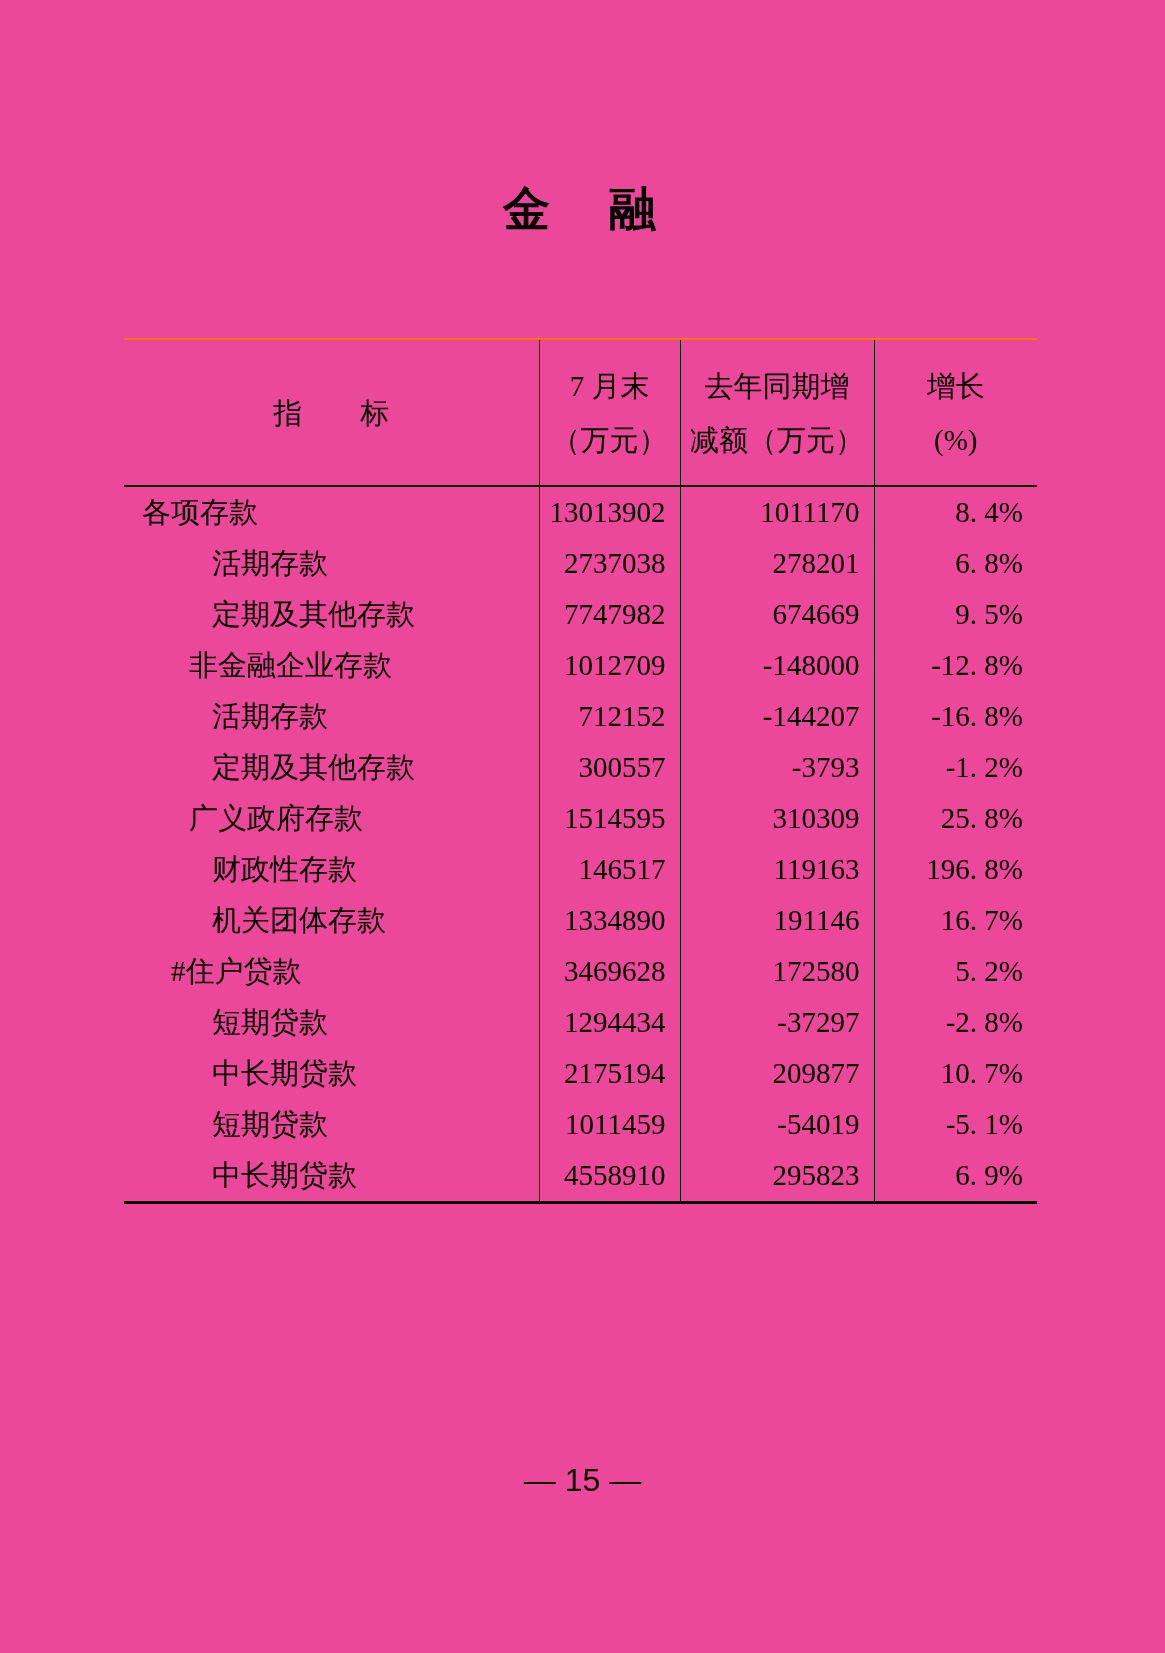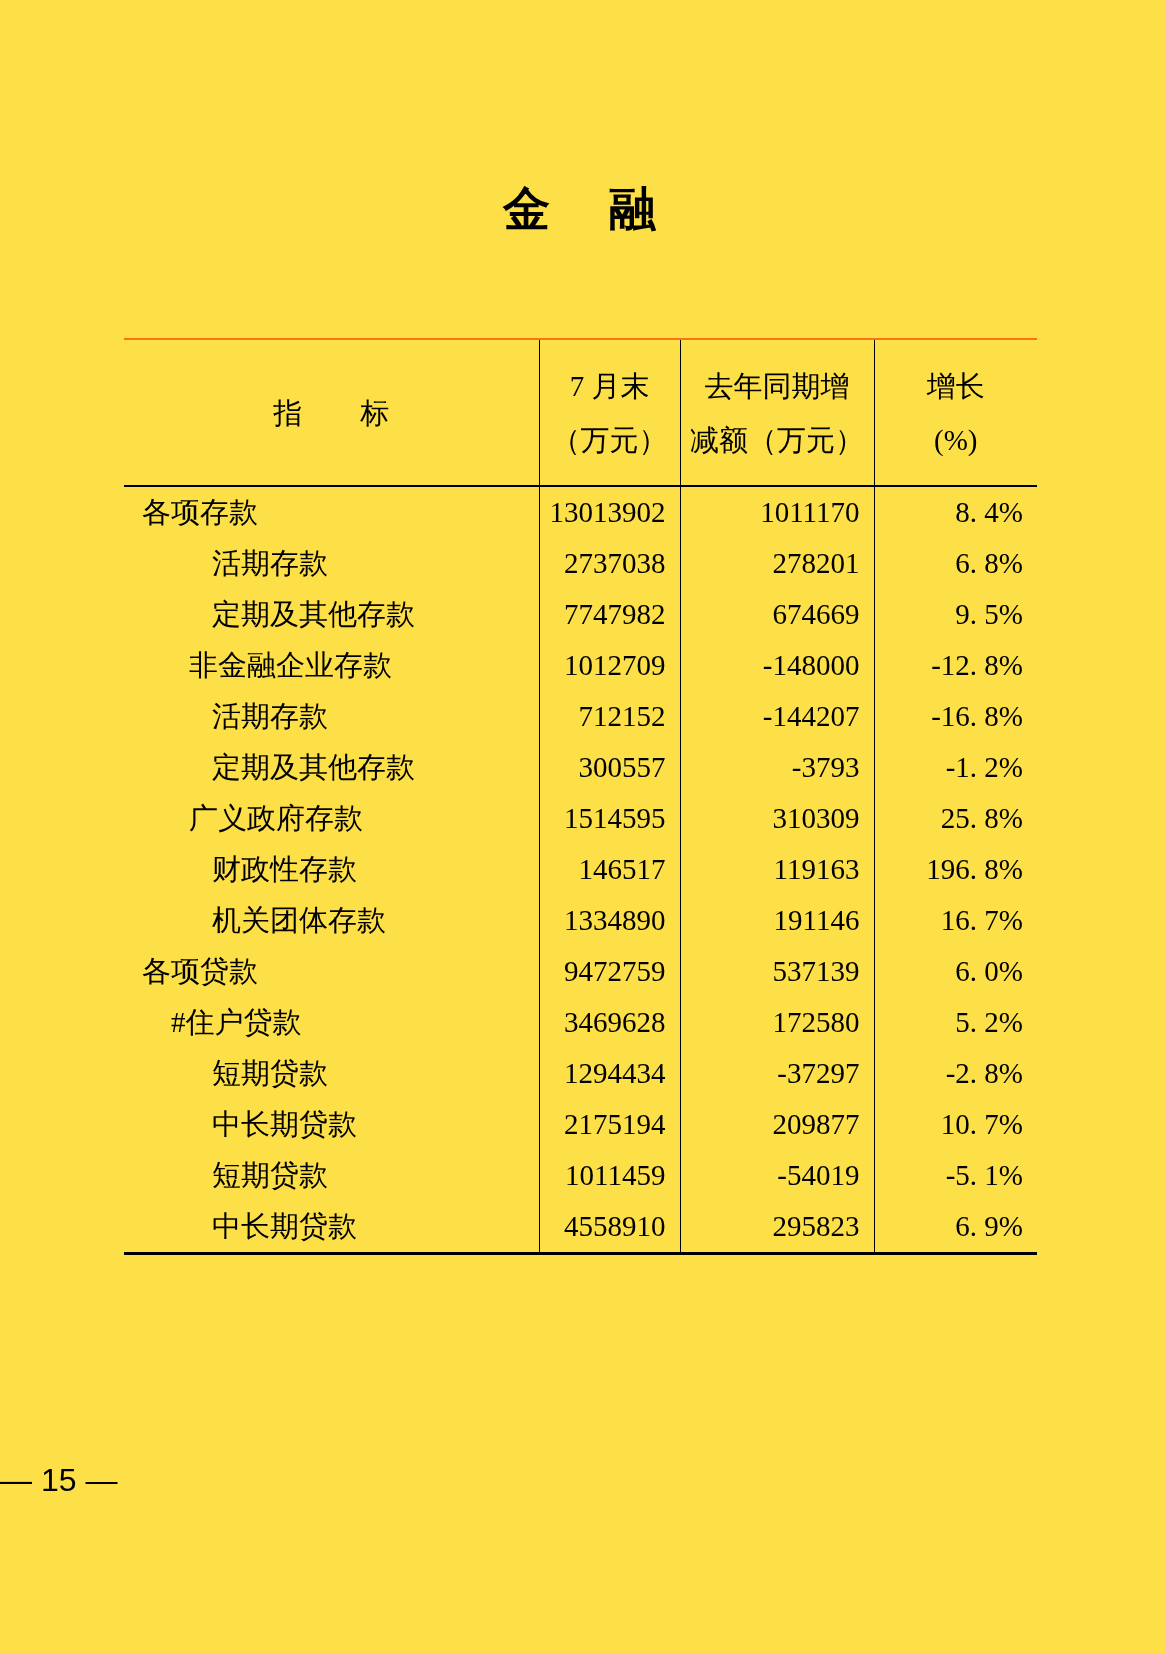--- a/index.html
+++ b/index.html
@@ -1,19 +1,19 @@
 <!DOCTYPE html>
 <html lang="zh"><head>
 <meta charset="utf-8">
 <style>
   html,body{margin:0;padding:0;background:#888;}
   .page{
     position:relative;
     width:1165px;height:1653px;
-    background:#fde047;
+    background:#ec4899;
     margin:0 auto;
     font-family:"Liberation Serif", serif;
     color:#000;
     overflow:hidden;
   }
   .title{
     position:absolute;
     top:178px;left:0;right:0;
     text-align:center;
     font-size:47px;
@@ -56,20 +56,21 @@
     padding-right:14px;
     padding-left:6px;
   }
   .ind-0{padding-left:18px;}
   .ind-1h{padding-left:47px;}
   .ind-1{padding-left:65px;}
   .ind-2{padding-left:88px;}
   .footer{
     position:absolute;
     top:1462px;left:0;right:0;
+    text-align:center;
     font-size:32px;
     font-family:"Liberation Sans", sans-serif;
   }
 </style>
 </head>
 <body>
 
 <div class="page">
 
   <div class="title">金　融</div>
@@ -150,26 +151,20 @@
           <td class="c3">119163</td>
           <td class="c4">196. 8%</td>
         </tr>
         <tr>
           <td class="c1 ind-2">机关团体存款</td>
           <td class="c2">1334890</td>
           <td class="c3">191146</td>
           <td class="c4">16. 7%</td>
         </tr>
         <tr>
-          <td class="c1 ind-0">各项贷款</td>
-          <td class="c2">9472759</td>
-          <td class="c3">537139</td>
-          <td class="c4">6. 0%</td>
-        </tr>
-        <tr>
           <td class="c1 ind-1h">#住户贷款</td>
           <td class="c2">3469628</td>
           <td class="c3">172580</td>
           <td class="c4">5. 2%</td>
         </tr>
         <tr>
           <td class="c1 ind-2">短期贷款</td>
           <td class="c2">1294434</td>
           <td class="c3">-37297</td>
           <td class="c4">-2. 8%</td>

